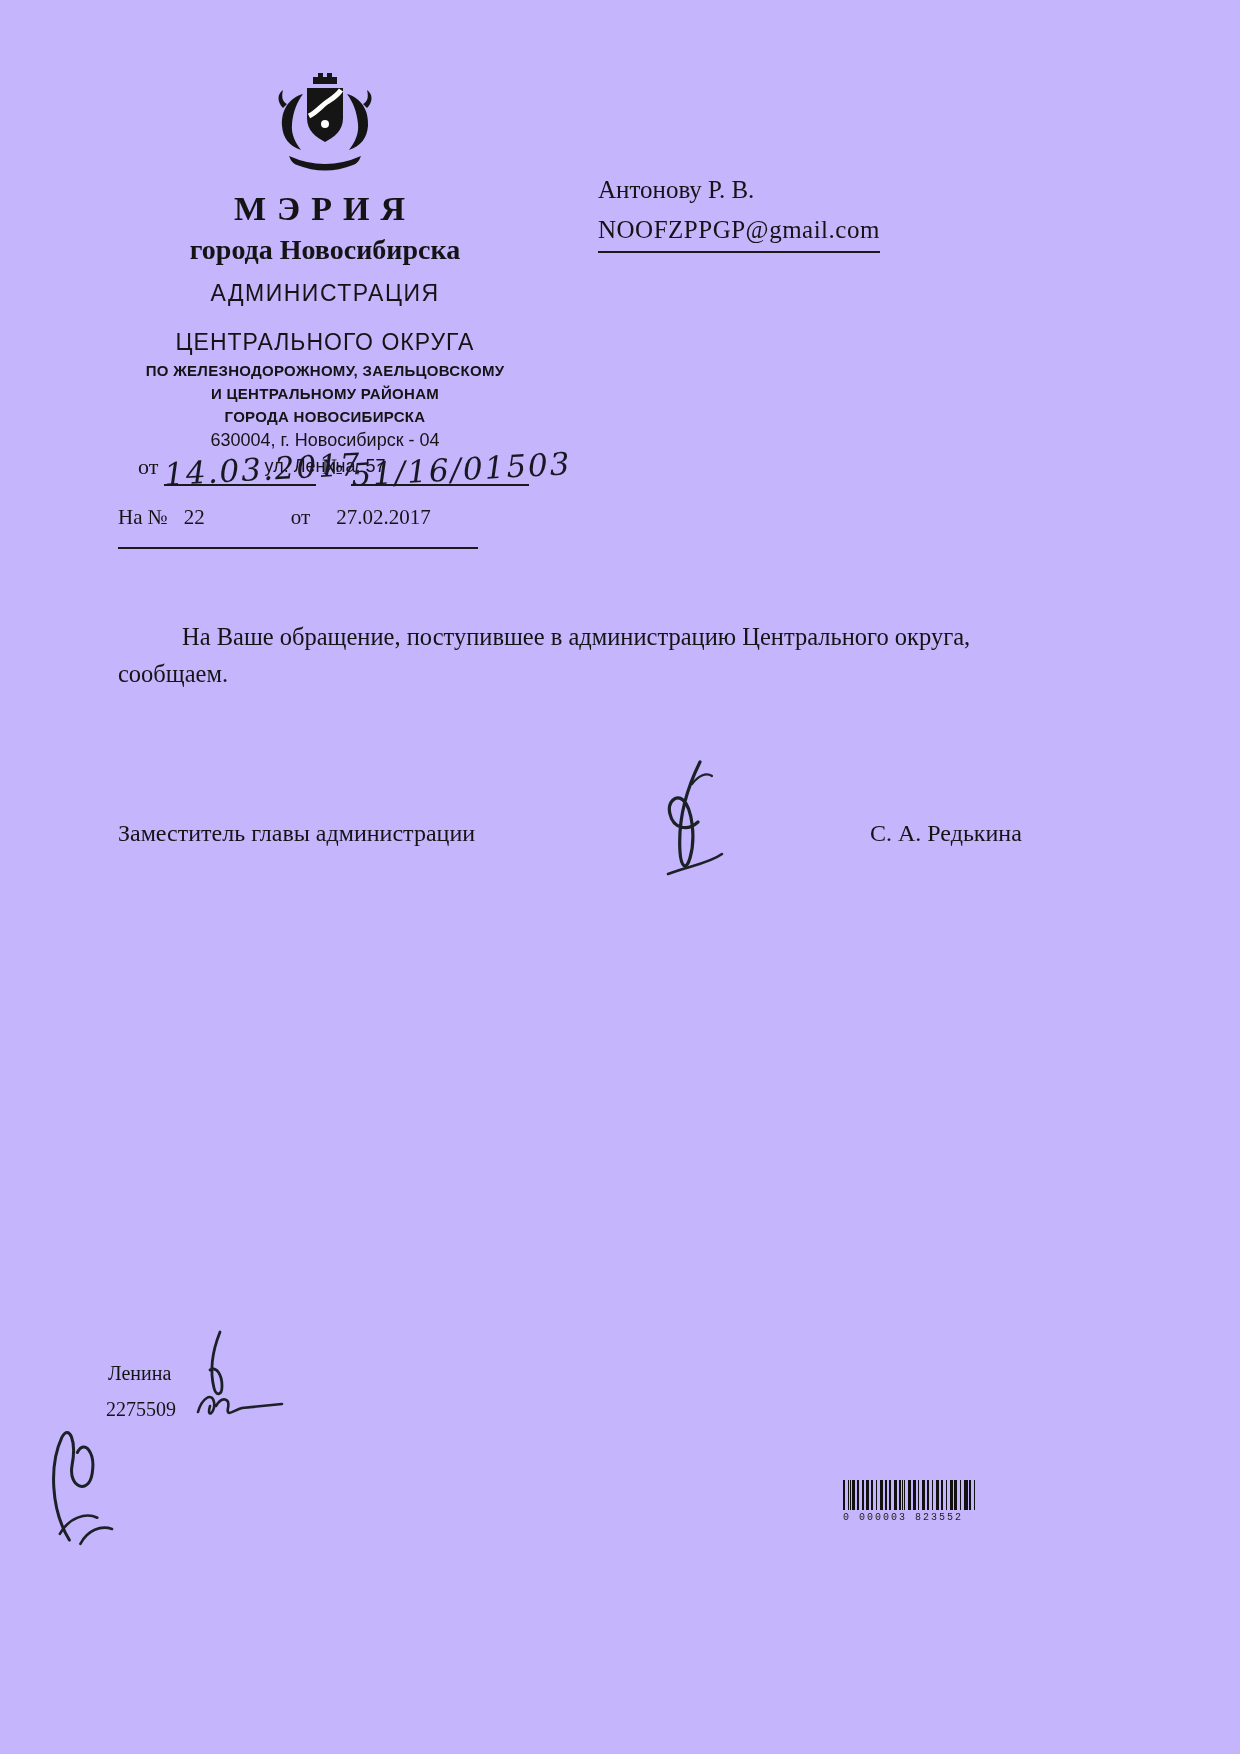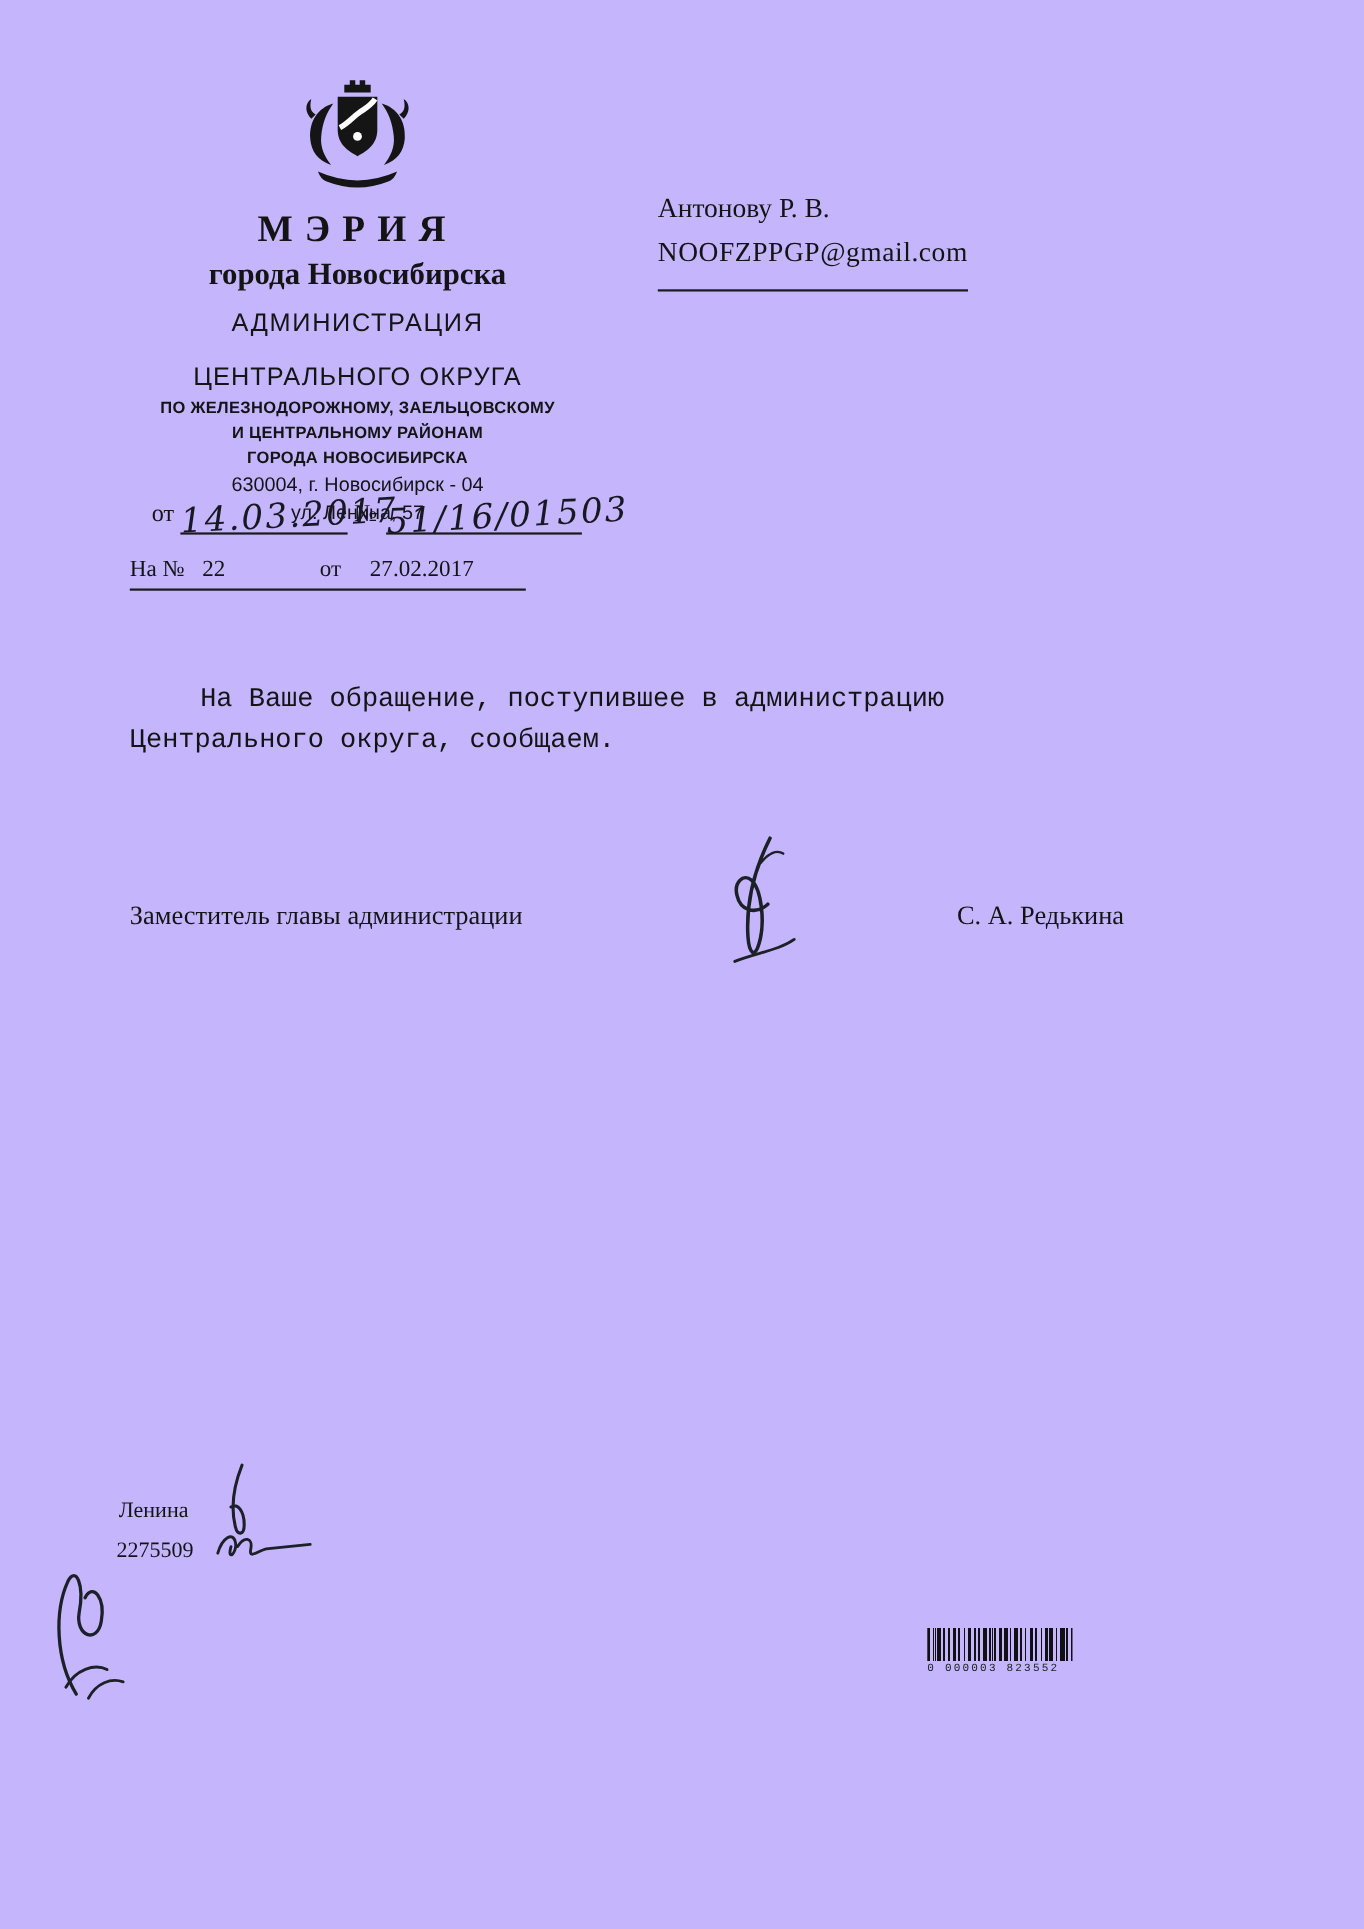--- a/index.html
+++ b/index.html
@@ -36,32 +36,32 @@
     font-style:italic;
     font-size:31px;
     letter-spacing:2px;
     color:#181822;
     transform:rotate(-3deg) translateY(3px);
   }
   .reply-line{
     left:118px;top:505px;width:360px;
     font-size:21px;
     border-bottom:2px solid #1a1a1a;
-    padding-bottom:5px;
+    padding-bottom:17px;
   }
   .reply-line .g1{margin-left:16px;}
   .reply-line .g2{margin-left:86px;}
   .reply-line .g3{margin-left:26px;}
 
   
   .recipient{left:598px;top:170px;width:420px;font-size:25px;line-height:40px;}
-  .email{display:inline-block;border-bottom:2px solid #1a1a1a;padding-bottom:13px;letter-spacing:.5px;}
+  .email{display:inline-block;border-bottom:2px solid #1a1a1a;padding-bottom:1px;letter-spacing:.5px;}
 
   
-  .body-text{left:118px;top:618px;width:870px;font-size:24.5px;line-height:37px;font-family:Liberation Mono, monospace;}
+  .body-text{left:118px;top:618px;width:870px;font-size:24.5px;line-height:37px;}
   .body-text p{margin:0 0 1px 0;text-indent:64px;}
 
   
   .sig-title{left:118px;top:820px;font-size:24px;}
   .sig-name{left:870px;top:820px;font-size:24px;}
 
   
   .exec-name{left:108px;top:1362px;font-size:20px;}
   .exec-phone{left:106px;top:1398px;font-size:20px;}
 

